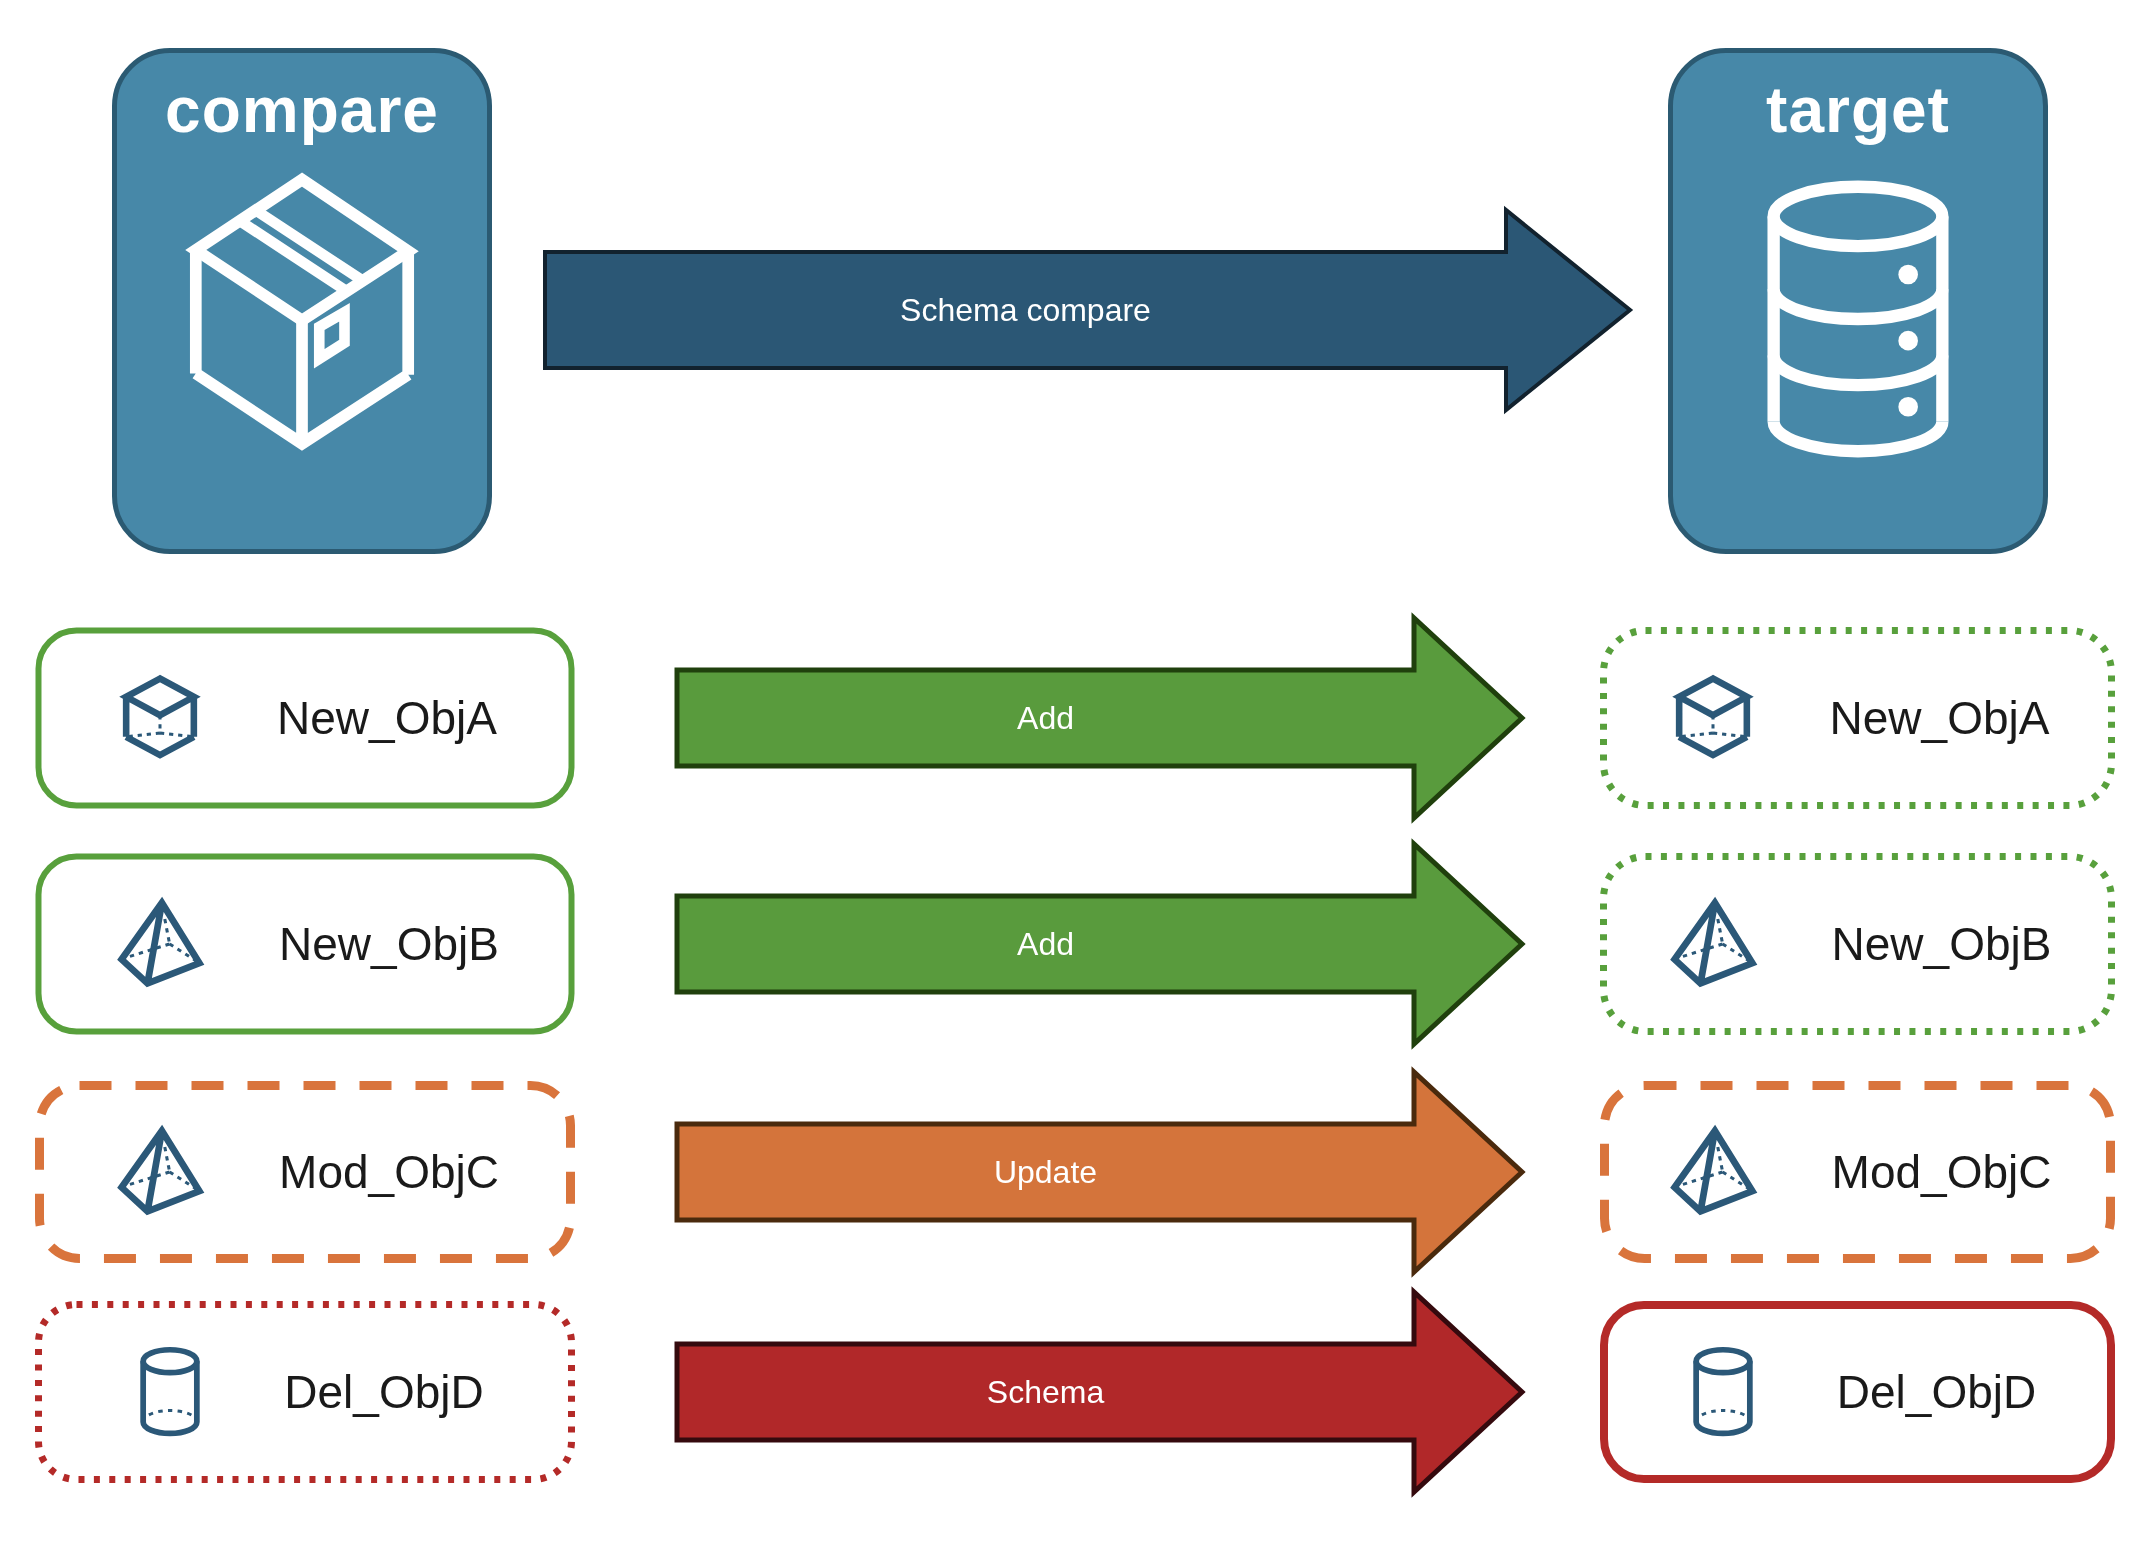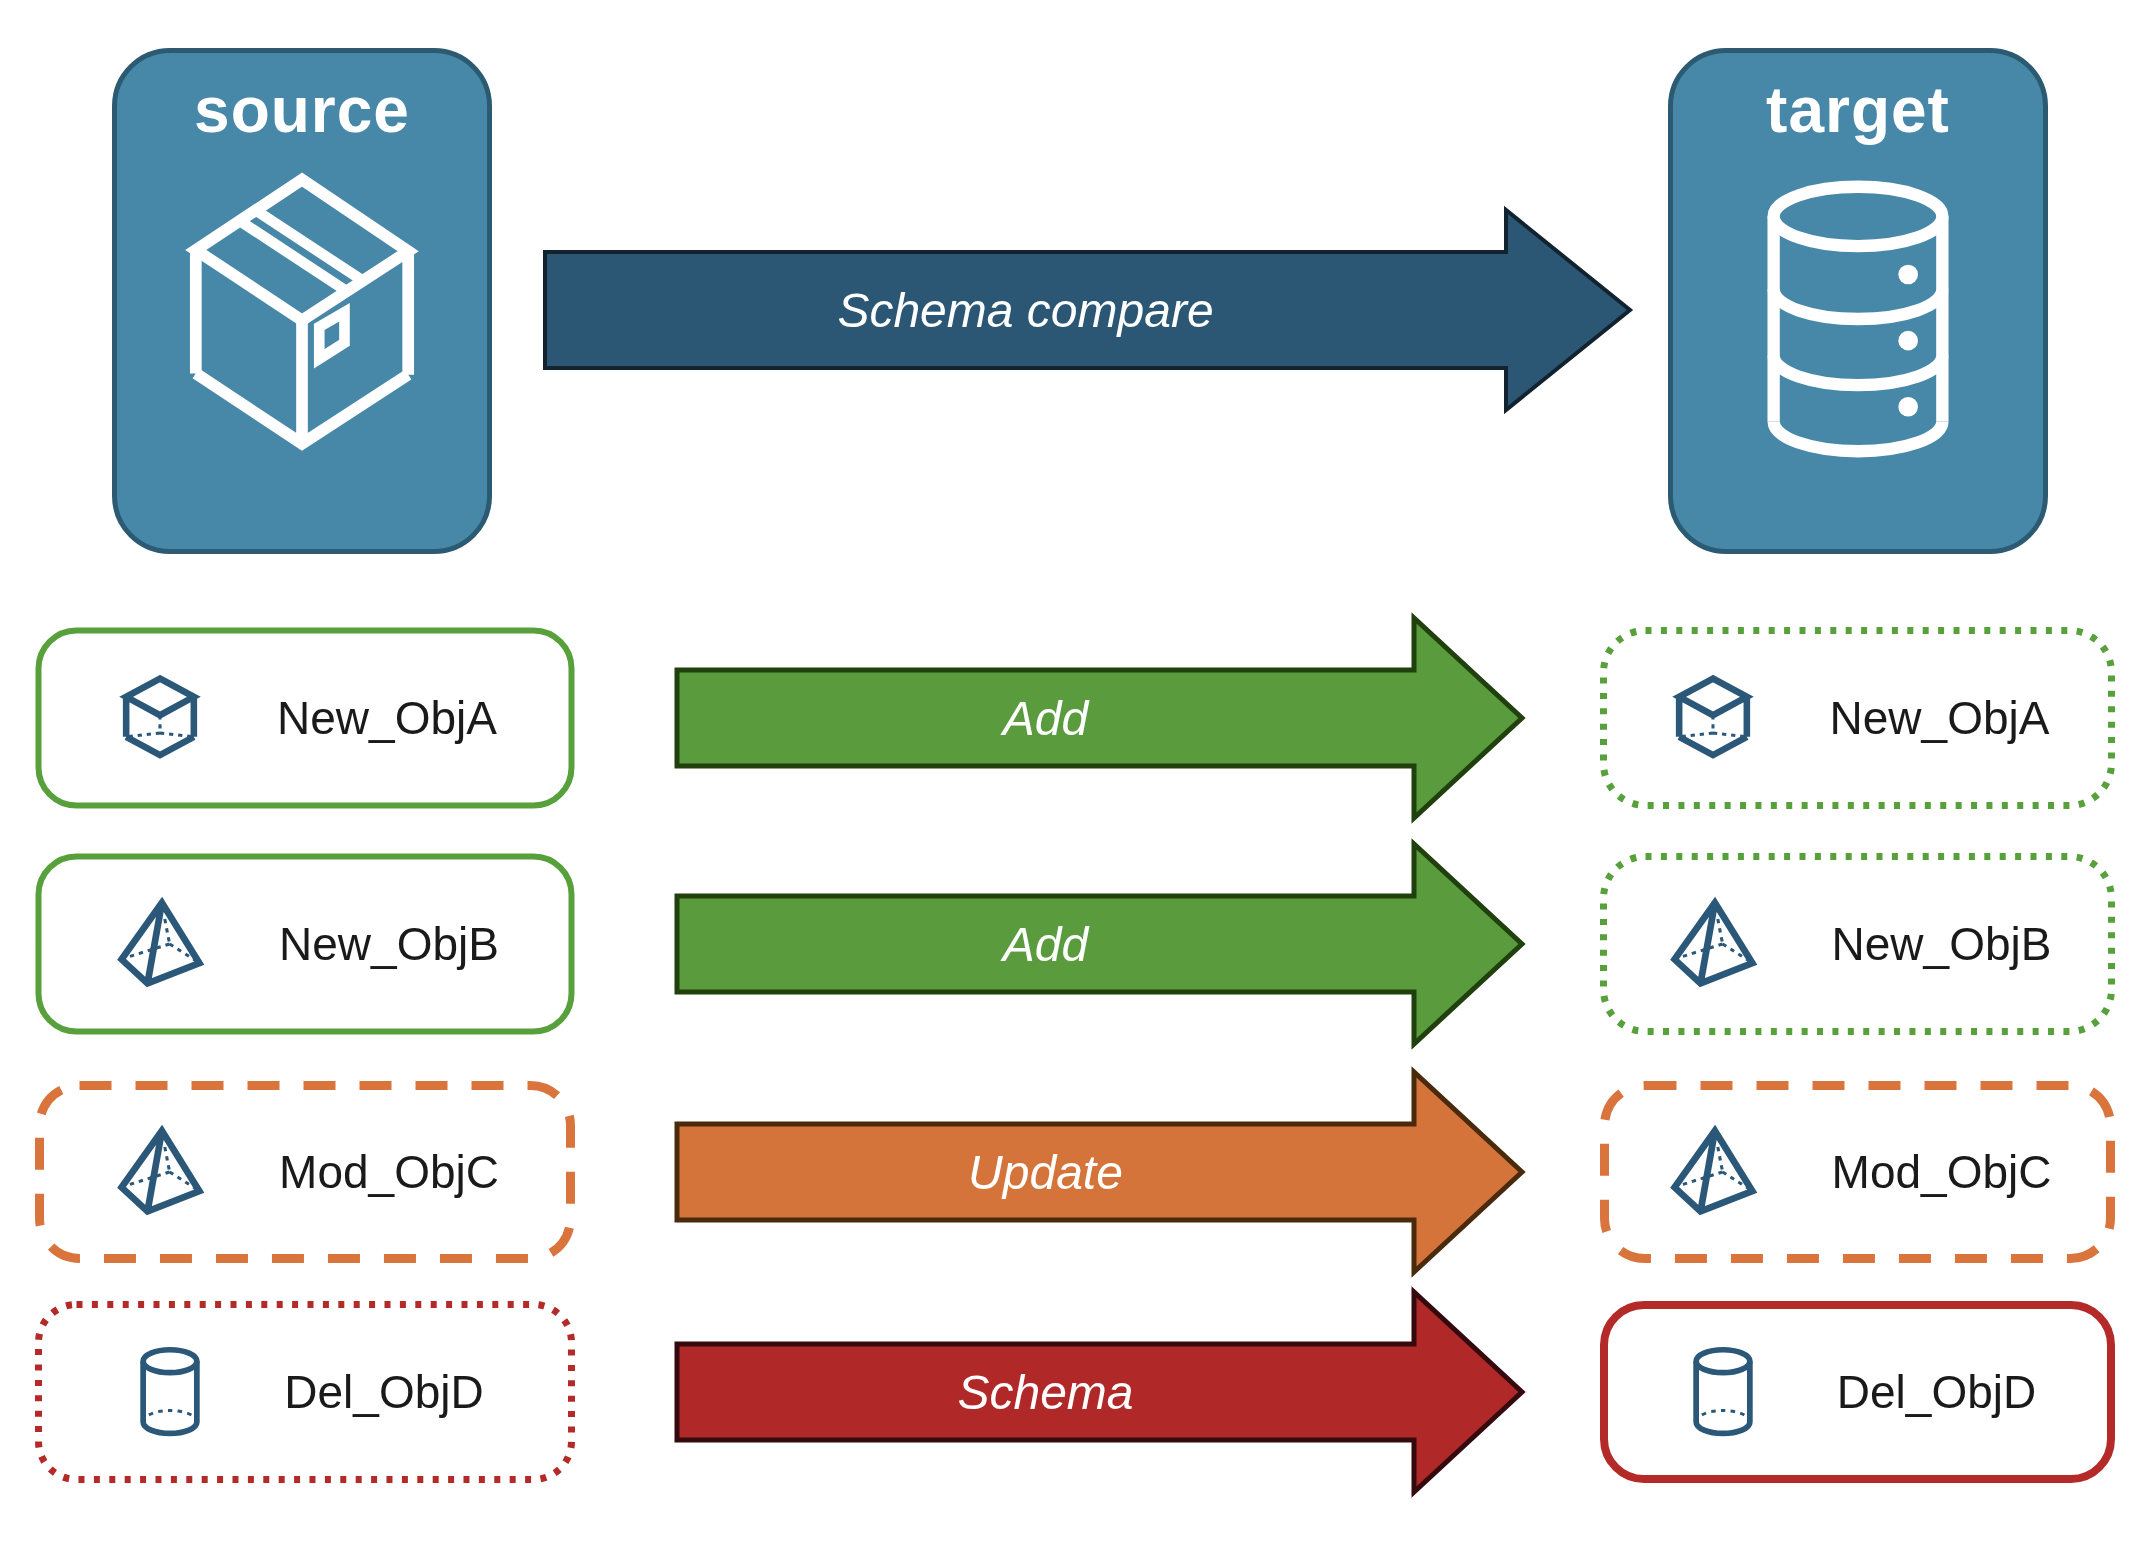--- a/index.html
+++ b/index.html
@@ -20,21 +20,21 @@
   
   .arrow{position:absolute;}
   .arrow svg{display:block;}
   .arrow-poly{stroke-linejoin:miter;}
   .arrow-poly.schema{fill:var(--schema-arrow-fill);stroke:var(--schema-arrow-border);stroke-width:4;}
   .arrow-poly.add{fill:var(--add-fill);stroke:var(--add-border);stroke-width:5;}
   .arrow-poly.update{fill:var(--update-fill);stroke:var(--update-border);stroke-width:5;}
   .arrow-poly.delete{fill:var(--delete-fill);stroke:var(--delete-border);stroke-width:5;}
   .arrow-label{
     position:absolute;display:flex;align-items:center;justify-content:center;
-    color:var(--arrow-text);font-size:48px;font-style:italic;
+    color:var(--arrow-text);font-size:32px;
   }
   .row-arrow .arrow-label{left:5px;top:62px;width:737px;height:96px;}
   .schema-arrow .arrow-label{left:5px;top:67px;width:961px;height:116px;}
   
   .card{position:absolute;height:182px;}
   .card .border{position:absolute;left:0;top:0;}
   .card .border rect{fill:none;}
   rect.solid-green {stroke:var(--green);stroke-width:6;}
   rect.dotted-green{stroke:var(--green);stroke-width:7;stroke-dasharray:6 9.4;}
   rect.dashed-orange{stroke:var(--orange);stroke-width:9;stroke-dasharray:32 24;}
@@ -53,21 +53,21 @@
   .db-dot{fill:#ffffff;stroke:none;}
   .cyl-solid{stroke:var(--icon-stroke);fill:none;stroke-width:6.5;}
   .cyl-dash{stroke:var(--icon-stroke);fill:none;stroke-width:3.4;stroke-dasharray:5 6;}
 </style>
 </head>
 <body>
 
 <div class="canvas">
 
   <div class="entity" style="left:112px;">
-    <div class="entity-label">source</div>
+    <div class="entity-label">compare</div>
     <svg class="entity-icon" width="268" height="300" viewBox="0 0 100 113">
       <path class="white-wire" d="M50,7 L10,33.5 L50,60 L90,34 Z"></path>
       <path class="white-wire-thin" d="M26.5,22.5 L67.5,49.5 M32.5,18.5 L73.5,45.5"></path>
       <path class="white-wire" d="M10,33.5 L10,80 M90,34 L90,80.5 M50,60 L50,106.5 M10,80 L50,106.5 L90,80.5"></path>
       <path class="white-wire-thin" d="M56.5,62.5 L66,57 L66,68.5 L56.5,74.5 Z"></path>
     </svg>
   </div>
 
   <div class="entity" style="left:1668px;gap:12px;">
     <div class="entity-label">target</div>

